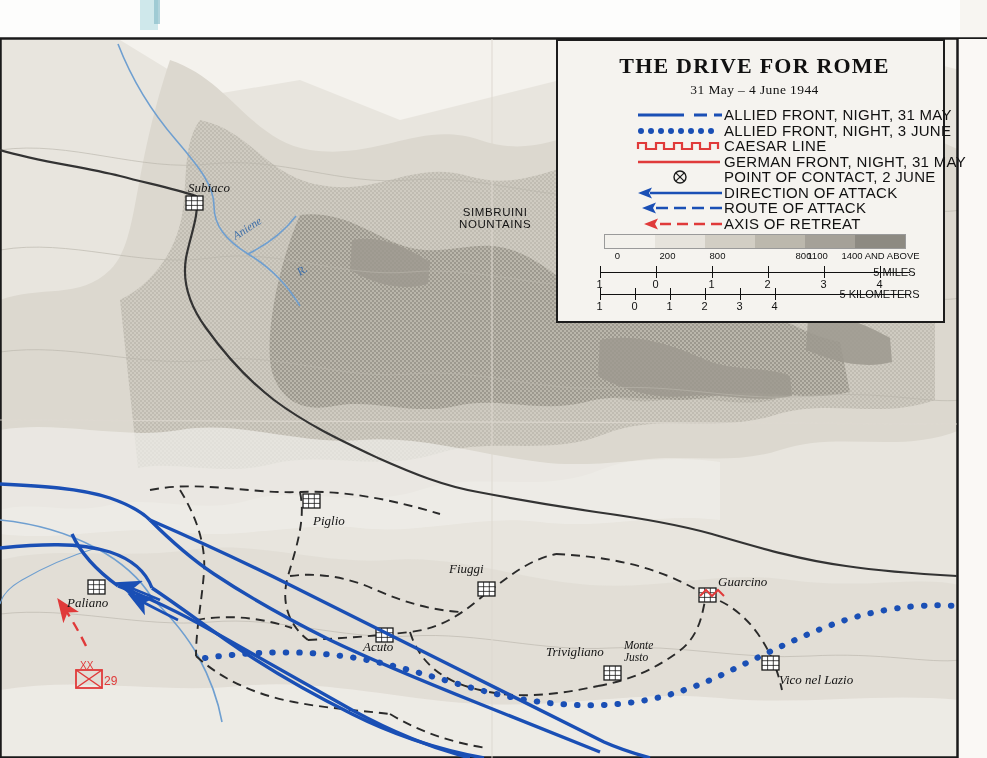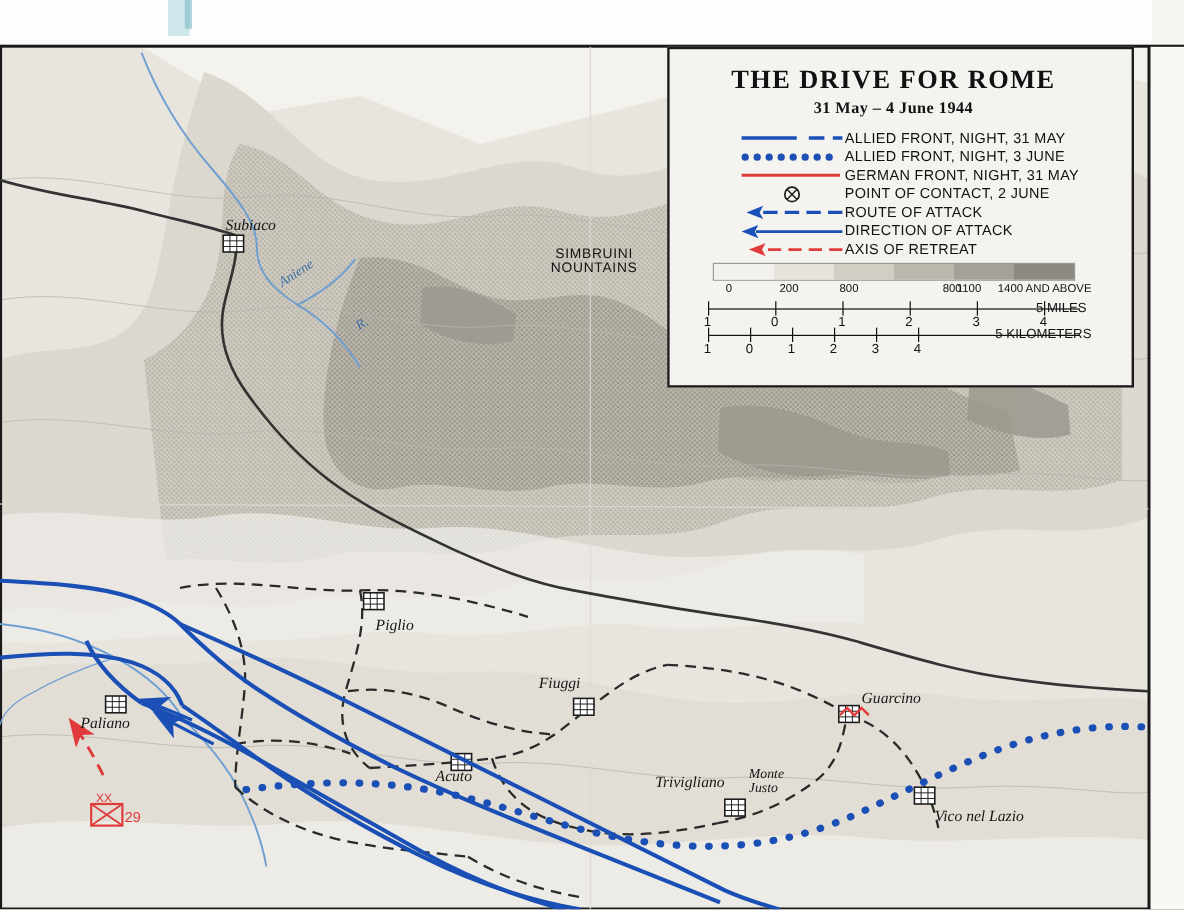--- a/index.html
+++ b/index.html
@@ -28,57 +28,56 @@
   
   #legend-box {
     position: absolute;
     left: 556px;
     top: 39px;
     width: 389px;
     height: 284px;
     background: #f5f3ef;
     border: 2px solid #1c1c1c;
     box-sizing: border-box;
-    padding: 10px 12px 8px 0;
+    padding: 10px 12px 8px 20px;
   }
   #legend-title {
     text-align: center;
     font-size: 22px;
     letter-spacing: 1.2px;
     color: #111;
     font-family: "Liberation Serif", serif;
     font-weight: 700;
     margin-top: 2px;
   }
   #legend-subtitle {
     text-align: center;
     font-size: 13.5px;
     color: #111;
     font-family: "Liberation Serif", serif;
     margin-top: 3px;
     letter-spacing: 0.4px;
-    font-weight: bold;
   }
   .legend-rows {
     margin-top: 9px;
     margin-left: 58px;
   }
   .legend-row {
     display: flex;
     align-items: center;
     height: 15.5px;
   }
   .legend-symbol {
     width: 88px;
     height: 15px;
     position: relative;
     flex: 0 0 88px;
   }
   .legend-label {
-    font-size: 12px;
+    font-size: 15px;
     color: #111;
     letter-spacing: 0.3px;
     white-space: nowrap;
     font-family: "Liberation Sans", sans-serif;
   }
   .legend-elev-title {
     text-align: center;
     font-size: 10px;
     letter-spacing: 0.4px;
     color: #111;
@@ -470,20 +469,28 @@
                 <circle cx="45" cy="8" r="3"></circle>
                 <circle cx="55" cy="8" r="3"></circle>
               <circle cx="65" cy="8" r="3"></circle>
                 <circle cx="75" cy="8" r="3"></circle>
             </g>
           </svg>
         </div>
         <div class="legend-label">ALLIED FRONT, NIGHT, 3 JUNE</div>
       </div>
 
+      <div class="legend-row">
+        <div class="legend-symbol">
+          <svg width="88" height="15" viewBox="0 0 88 15">
+            <path d="M2,11 L2,5 L10,5 L10,11 L20,11 L20,5 L28,5 L28,11 L38,11 L38,5 L46,5 L46,11 L56,11 L56,5 L64,5 L64,11 L74,11 L74,5 L82,5 L82,11" fill="none" stroke="#e03a3a" stroke-width="2.2"></path>
+          </svg>
+        </div>
+        <div class="legend-label">CAESAR LINE</div>
+      </div>
 
       <div class="legend-row">
         <div class="legend-symbol">
           <svg width="88" height="15" viewBox="0 0 88 15">
             <line x1="2" y1="8" x2="84" y2="8" stroke="#e03a3a" stroke-width="2.6"></line>
           </svg>
         </div>
         <div class="legend-label">GERMAN FRONT, NIGHT, 31 MAY</div>
       </div>
 
@@ -494,35 +501,35 @@
             <line x1="39.8" y1="3.8" x2="48.2" y2="12.2" stroke="#1a1a1a" stroke-width="1.2"></line>
             <line x1="48.2" y1="3.8" x2="39.8" y2="12.2" stroke="#1a1a1a" stroke-width="1.2"></line>
           </svg>
         </div>
         <div class="legend-label">POINT OF CONTACT, 2 JUNE</div>
       </div>
 
       <div class="legend-row">
         <div class="legend-symbol">
           <svg width="88" height="15" viewBox="0 0 88 15">
+            <path d="M86,8 L14,8" stroke="#1a4fb5" stroke-width="2.4" fill="none"></path>
+            <path d="M2,8 L16,2.5 L13,8 L16,13.5 Z" fill="#1a4fb5"></path>
+          </svg>
+        </div>
+        <div class="legend-label">DIRECTION OF ATTACK</div>
+      </div>
+
+      <div class="legend-row">
+        <div class="legend-symbol">
+          <svg width="88" height="15" viewBox="0 0 88 15">
             <path d="M86,8 L18,8" stroke="#1a4fb5" stroke-width="2.6" fill="none" stroke-dasharray="12 6"></path>
             <path d="M6,8 L20,2.5 L17,8 L20,13.5 Z" fill="#1a4fb5"></path>
           </svg>
         </div>
         <div class="legend-label">ROUTE OF ATTACK</div>
-      </div>
-
-      <div class="legend-row">
-        <div class="legend-symbol">
-          <svg width="88" height="15" viewBox="0 0 88 15">
-            <path d="M86,8 L14,8" stroke="#1a4fb5" stroke-width="2.4" fill="none"></path>
-            <path d="M2,8 L16,2.5 L13,8 L16,13.5 Z" fill="#1a4fb5"></path>
-          </svg>
-        </div>
-        <div class="legend-label">DIRECTION OF ATTACK</div>
       </div>
 
 
       <div class="legend-row">
         <div class="legend-symbol">
           <svg width="88" height="15" viewBox="0 0 88 15">
             <path d="M86,8 L20,8" stroke="#e03a3a" stroke-width="2.4" fill="none" stroke-dasharray="11 6"></path>
             <path d="M8,8 L22,2.5 L19,8 L22,13.5 Z" fill="#e03a3a"></path>
           </svg>
         </div>

